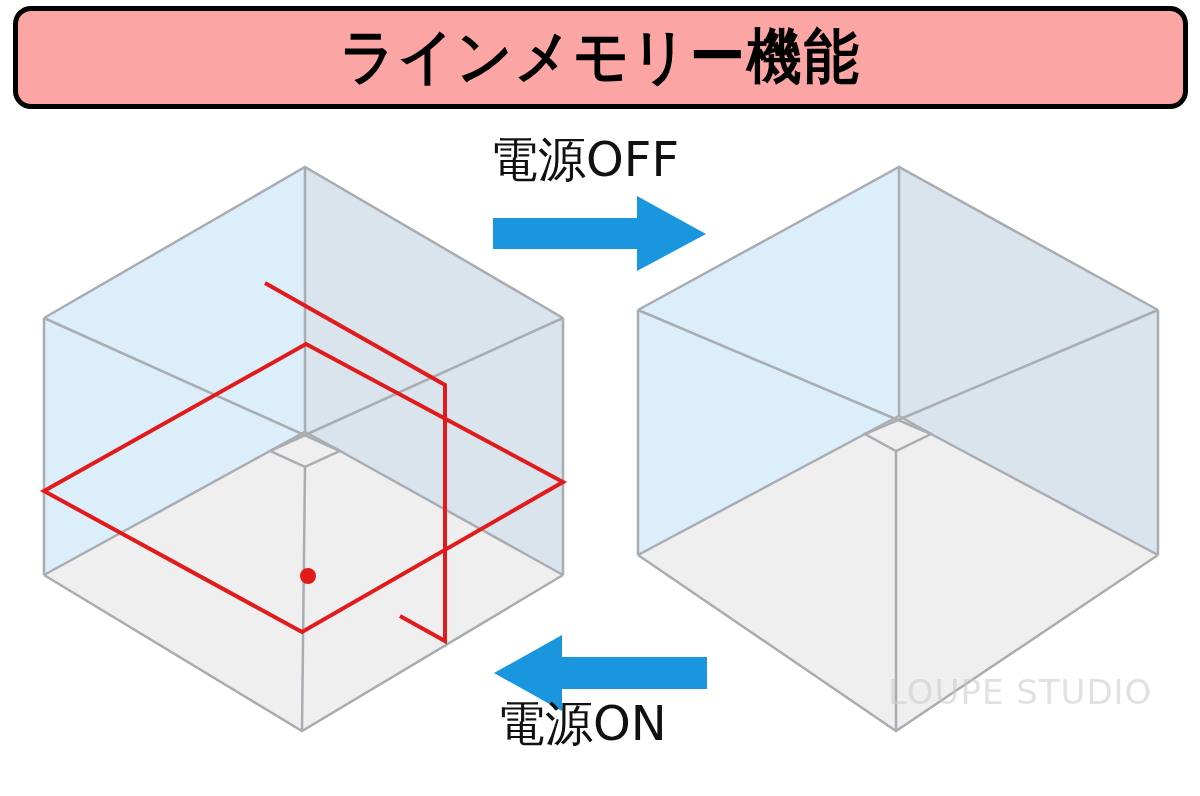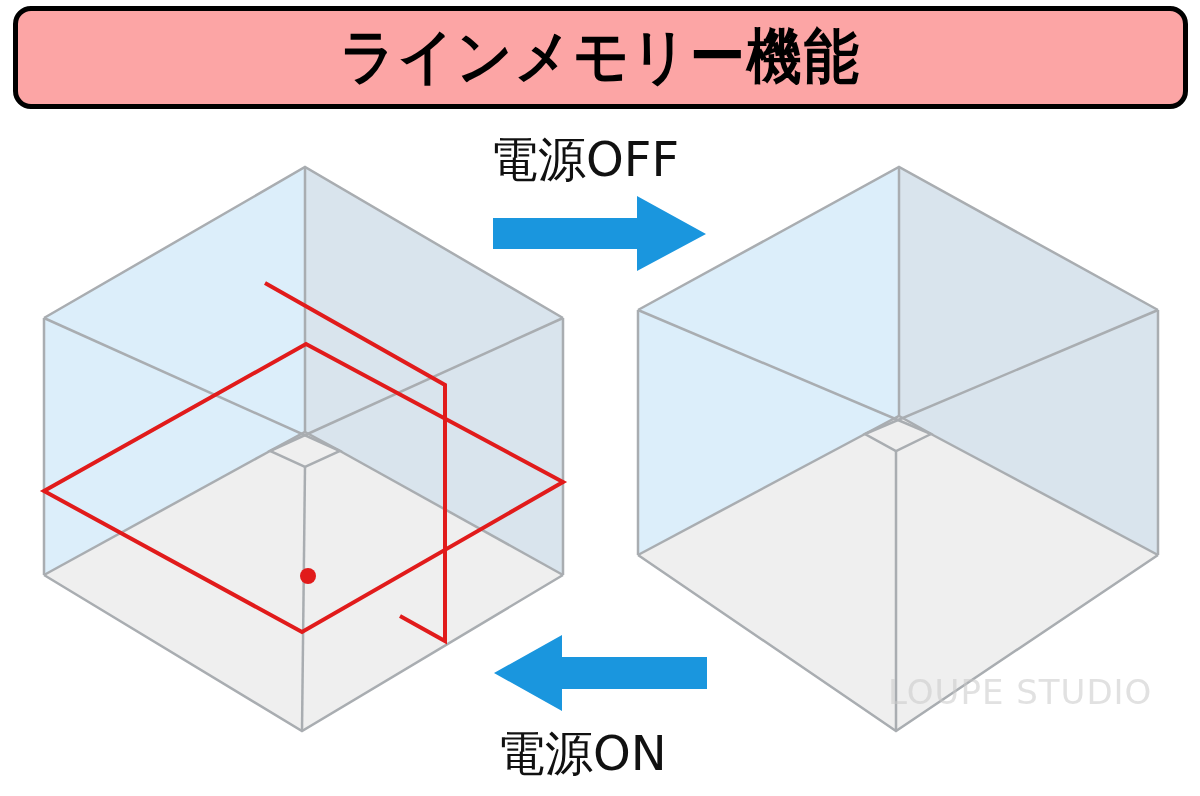--- a/index.html
+++ b/index.html
@@ -5,21 +5,21 @@
     html, body { margin: 0; padding: 0; background: #ffffff; }
     body { width: 1200px; height: 796px; position: relative; overflow: hidden; font-family: "DejaVu Sans", sans-serif; }
     .title-box {
       position: absolute; left: 13px; top: 6px; width: 1165px; height: 93px;
       border: 5px solid #000; border-radius: 18px; background: #fca5a5;
       display: flex; align-items: center; justify-content: center;
     }
     .title-text { font-size: 60px; font-weight: bold; color: #000; letter-spacing: 2px; transform: scaleX(0.92); }
     .label { position: absolute; font-size: 48px; color: #111; white-space: nowrap; }
     .label-off { left: 490px; top: 128px; }
-    .label-on { left: 497px; top: 722px; text-align: right; }
+    .label-on { left: 497px; top: 692px; text-align: right; }
     svg.diagram { position: absolute; left: 0; top: 0; }
     .watermark { position: absolute; left: 852px; top: 672px; font-size: 34px; color: rgba(200,200,200,0.55); letter-spacing: 1px; margin-left: 36px; }
   </style>
 </head>
 <body>
 
 <div class="title-box">
   <span class="title-text">ラインメモリー機能</span>
 </div>
 

